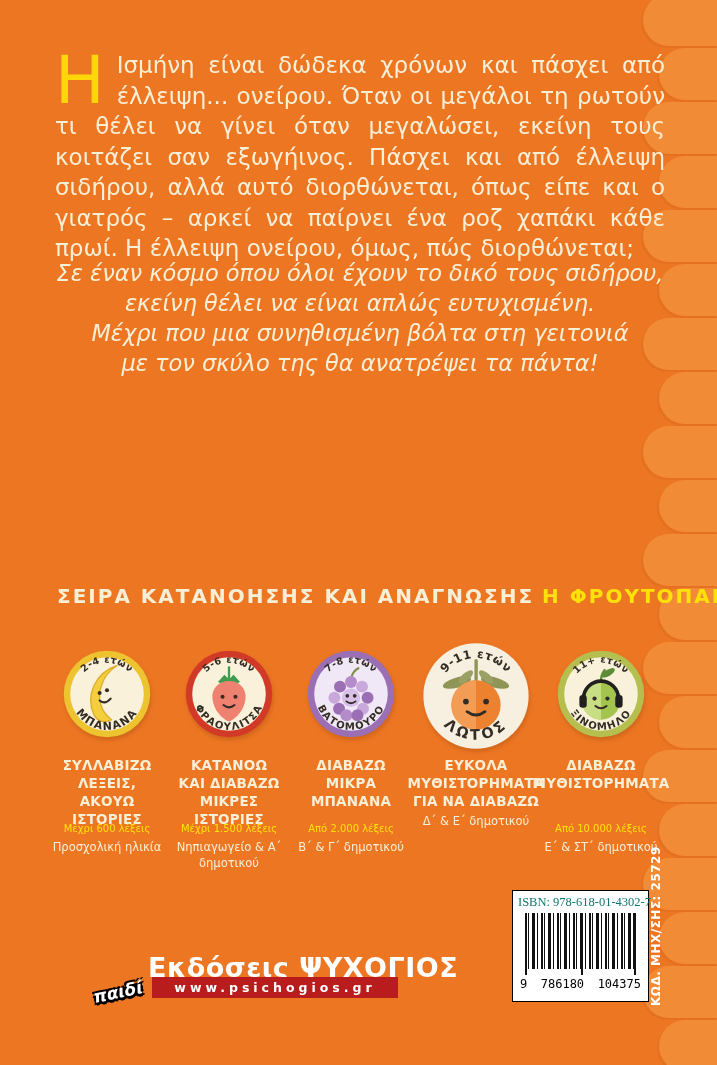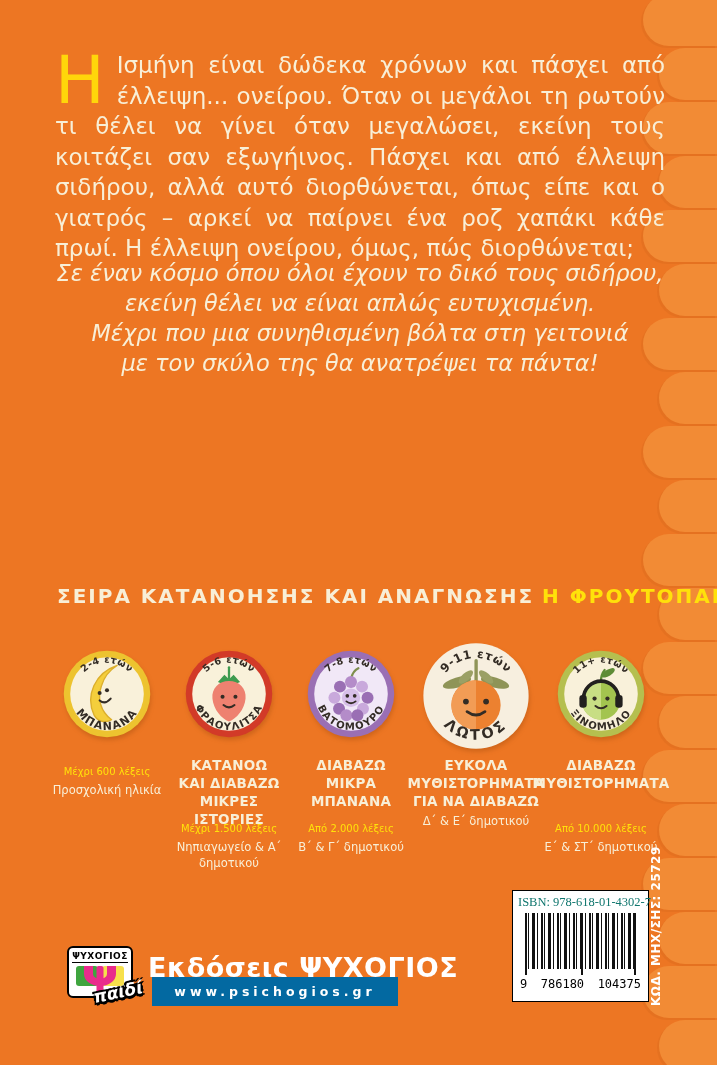--- a/index.html
+++ b/index.html
@@ -52,21 +52,21 @@
   .logo-box{position:absolute;left:0;top:10px;width:66px;height:52px;background:#fff;
             border:2px solid #000;border-radius:6px;padding:3px 3px 0;}
   .logo-title{display:block;text-align:center;font-weight:bold;font-size:9px;letter-spacing:0.5px;
               color:#000;border-bottom:1.5px solid #000;padding-bottom:1px;}
   .logo-psi{display:block;margin:2px auto 0;width:52px;height:30px;}
   .logo-script{position:absolute;left:26px;top:46px;z-index:4;display:inline-block;
                transform:rotate(-12deg);font-style:italic;font-weight:bold;font-size:17px;color:#fff;
                text-shadow:-2px -2px 0 #000,2px -2px 0 #000,-2px 2px 0 #000,2px 2px 0 #000,0 3px 0 #000;}
   .pub-name{position:absolute;left:81px;top:16px;font-weight:bold;font-size:27px;color:#fff;
             letter-spacing:0.5px;white-space:nowrap;}
-  .web-bar{position:absolute;left:85px;top:41px;width:246px;height:29px;background:#0369a1;
+  .web-bar{position:absolute;left:85px;top:41px;width:246px;height:21px;background:#b91c1c;
            display:flex;align-items:center;justify-content:center;}
   .web-bar span{color:#fff;font-weight:bold;font-size:12.5px;letter-spacing:4px;white-space:nowrap;}
 
   
   .barcode{position:absolute;left:512px;top:890px;width:137px;height:112px;background:#fff;
            border:1px solid #000;z-index:3;padding:4px 5px 0;}
   .isbn{font-family:"Liberation Serif","DejaVu Serif",serif;font-size:12.5px;color:#0f766e;
         text-align:center;white-space:nowrap;}
   .bars{position:relative;height:56px;margin:3px 7px 0;
         background:repeating-linear-gradient(90deg,
@@ -133,20 +133,25 @@
           <g>
             <path d="M61,19 C37,27 26,52 36,73 C40,80 48,82 55,78 C43,69 39,55 44,41 C47,31 53,24 61,19 Z" fill="#F4CE3C" stroke="#DCAF2C" stroke-width="1.5" stroke-linejoin="round"></path>
             <circle cx="42" cy="49" r="2.2" fill="#332C25"></circle>
             <circle cx="50" cy="46" r="2.2" fill="#332C25"></circle>
             <path d="M42,57 Q48,62 54,55" stroke="#332C25" stroke-width="2.2" fill="none" stroke-linecap="round"></path>
           </g>
           <text class="age-t"><textPath href="#ta0" startOffset="50%" text-anchor="middle">2-4 ετών</textPath></text>
           <text class="fruit-t"><textPath href="#ba0" startOffset="50%" text-anchor="middle">ΜΠΑΝΑΝΑ</textPath></text>
         </svg>
       </div>
+      <div class="caps">
+        <div>ΣΥΛΛΑΒΙΖΩ</div>
+        <div>ΛΕΞΕΙΣ,</div>
+        <div>ΑΚΟΥΩ ΙΣΤΟΡΙΕΣ</div>
+      </div>
       <div class="words">Μέχρι 600 λέξεις</div>
       <div class="grade">Προσχολική ηλικία</div>
     </div>
 
     <div class="level-col">
       <div class="badge-wrap">
         <svg class="badge-svg" viewBox="0 0 100 100">
           <defs>
             <path id="ta1" d="M16,50 A34,34 0 0 1 84,50"></path>
             <path id="ba1" d="M11,50 A39,39 0 0 0 89,50"></path>
@@ -274,29 +279,20 @@
         <div>ΔΙΑΒΑΖΩ</div>
         <div>ΜΥΘΙΣΤΟΡΗΜΑΤΑ</div>
         <div></div>
       </div>
       <div class="words">Από 10.000 λέξεις</div>
       <div class="grade">Ε΄ &amp; ΣΤ΄ δημοτικού</div>
     </div>
   </div>
 
   <div class="publisher">
-    <div class="logo-box">
-      <span class="logo-title">ΨΥΧΟΓΙΟΣ</span>
-      <svg class="logo-psi" viewBox="0 0 52 30">
-        <rect x="2" y="1" width="22" height="20" rx="3" fill="#3FA53F"></rect>
-        <rect x="28" y="1" width="22" height="20" rx="3" fill="#F7E04B"></rect>
-        <path d="M10,1 v8 a16,12 0 0 0 32,0 v-8 h-9 v8 a7,5 0 0 1 -14,0 v-8 z" fill="#E92C8C"></path>
-        <rect x="22.5" y="1" width="7" height="29" rx="2" fill="#E92C8C"></rect>
-      </svg>
-    </div>
     <span class="logo-script">παιδί</span>
     <div class="pub-name">Εκδόσεις ΨΥΧΟΓΙΟΣ</div>
     <div class="web-bar">
       <span>www.psichogios.gr</span>
     </div>
   </div>
 
   <div class="barcode">
     <div class="isbn">ISBN: 978-618-01-4302-7</div>
     <div class="bars">

